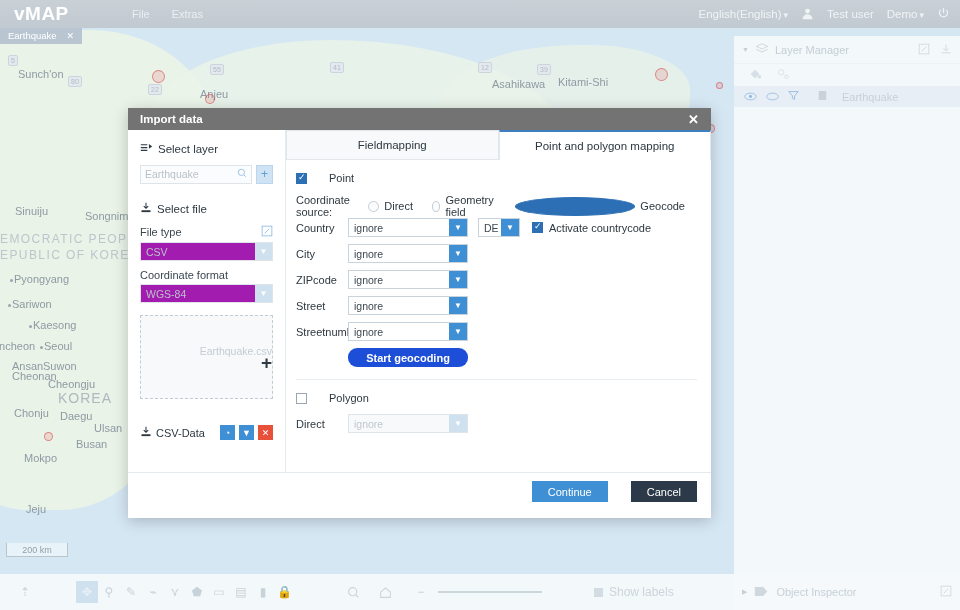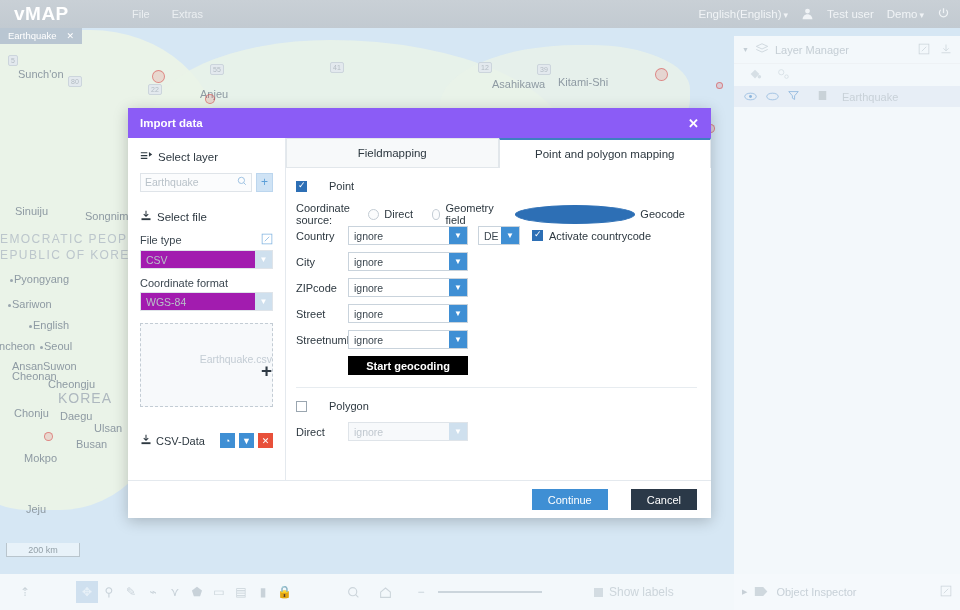--- a/index.html
+++ b/index.html
@@ -40,21 +40,21 @@
     position: absolute; border-radius: 50%;
     border: 1px solid rgba(214, 68, 68, .55);
     background: rgba(226, 96, 96, .18);
   }
   .hwy-shield {
     position: absolute; background: #e3e9ee; border: 1px solid #ccd5dc;
     border-radius: 2px; font-size: 7px; color: #b3bcc3; padding: 0 2px;
     line-height: 9px;
   }
   .scale-bar {
-    position: absolute; left: 6px; top: 543px; width: 74px; height: 14px;
+    position: absolute; left: 6px; top: 543px; width: 62px; height: 14px;
     border: 1px solid #b9c5cd; border-top: none; background: rgba(255,255,255,.45);
     color: #93a0a8; font-size: 9px; text-align: center; line-height: 14px;
   }
 
   
   #topbar {
     position: absolute; left: 0; top: 0; width: 960px; height: 28px;
     background: linear-gradient(#c9d0d6, #c2cad1);
     display: flex; align-items: center;
     z-index: 30;
@@ -135,21 +135,21 @@
     width: 9px; height: 9px; background: #d3dce2; display: inline-block;
   }
 
   
   #modal {
     position: absolute; left: 128px; top: 108px; width: 583px; height: 410px;
     background: #ffffff; z-index: 50;
     box-shadow: 0 3px 14px rgba(0,0,0,.22);
   }
   #modal-head {
-    height: 30px; background: #8b5cf6; color: #ffffff;
+    height: 22px; background: #737373; color: #ffffff;
     display: flex; align-items: center; padding: 0 12px;
     font-size: 11.5px; font-weight: bold;
   }
   #modal-close { margin-left: auto; font-size: 13px; font-weight: bold; }
   #modal-body { display: flex; height: 342px; }
 
   
   #left-pane {
     width: 158px; padding: 12px 12px 0 12px; border-right: 1px solid #e4e9ee;
     font-size: 11px; color: #3c4750;
@@ -243,23 +243,23 @@
   }
   .sel .arw {
     position: absolute; right: 0; top: 0; width: 18px; height: 17px;
     background: #3f8fd4; color: #ffffff; font-size: 8px;
     display: flex; align-items: center; justify-content: center;
   }
   .sel.small { width: 42px; }
   .sel.dis { background: #f7f9fb; color: #c0c8cf; border-color: #dfe4e9; }
   .sel.dis .arw { background: #cfe0ee; }
   #geocode-btn {
-    margin-left: 52px; width: 120px; height: 19px; background: #000000;
+    margin-left: 52px; width: 120px; height: 19px; background: #1d4ed8;
     color: #ffffff; font-size: 11px; font-weight: bold;
-    display: flex; align-items: center; justify-content: center;
+    display: flex; align-items: center; justify-content: center; border-radius: 9px;
   }
   #divider { height: 1px; background: #e7ecf0; margin: 12px 0 12px 0; }
   #modal-foot {
     height: 38px; border-top: 1px solid #e4e9ee;
     display: flex; align-items: center; justify-content: flex-end;
     gap: 23px; padding-right: 14px; background: #ffffff;
   }
   .fbtn {
     height: 21px; padding: 0 16px; font-size: 11px; color: #ffffff;
     display: flex; align-items: center; justify-content: center;
@@ -282,21 +282,21 @@
 
   <div class="map-label country" style="left:-10px;top:232px;">DEMOCRATIC PEOPLE'S</div>
   <div class="map-label country" style="left:-10px;top:248px;">REPUBLIC OF KOREA</div>
   <div class="map-label big" style="left:58px;top:390px;">KOREA</div>
 
   <div class="city-dot" style="left:10px;top:279px;"></div>
   <div class="map-label city" style="left:14px;top:273px;">Pyongyang</div>
   <div class="city-dot" style="left:8px;top:304px;"></div>
   <div class="map-label city" style="left:12px;top:298px;">Sariwon</div>
   <div class="city-dot" style="left:29px;top:325px;"></div>
-  <div class="map-label city" style="left:33px;top:319px;">English</div>
+  <div class="map-label city" style="left:33px;top:319px;">Kaesong</div>
   <div class="city-dot" style="left:40px;top:346px;"></div>
   <div class="map-label city" style="left:44px;top:340px;">Seoul</div>
   <div class="map-label city" style="left:-4px;top:340px;">Incheon</div>
   <div class="map-label city" style="left:43px;top:360px;">Suwon</div>
   <div class="map-label city" style="left:12px;top:360px;">Ansan</div>
   <div class="map-label city" style="left:48px;top:378px;">Cheongju</div>
   <div class="map-label city" style="left:12px;top:370px;">Cheonan</div>
   <div class="map-label city" style="left:60px;top:410px;">Daegu</div>
   <div class="map-label city" style="left:94px;top:422px;">Ulsan</div>
   <div class="map-label city" style="left:76px;top:438px;">Busan</div>

